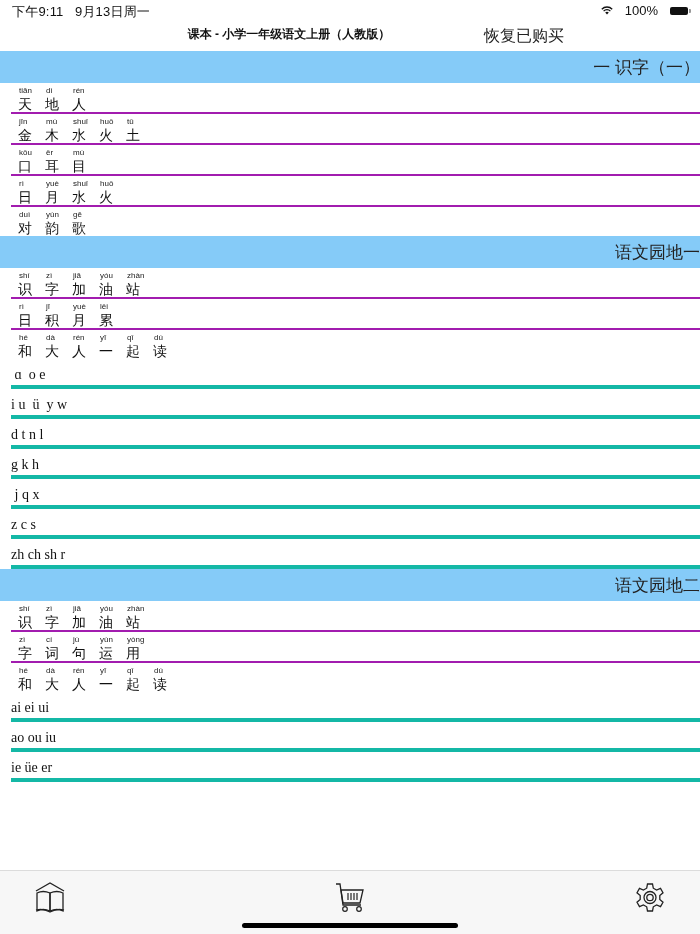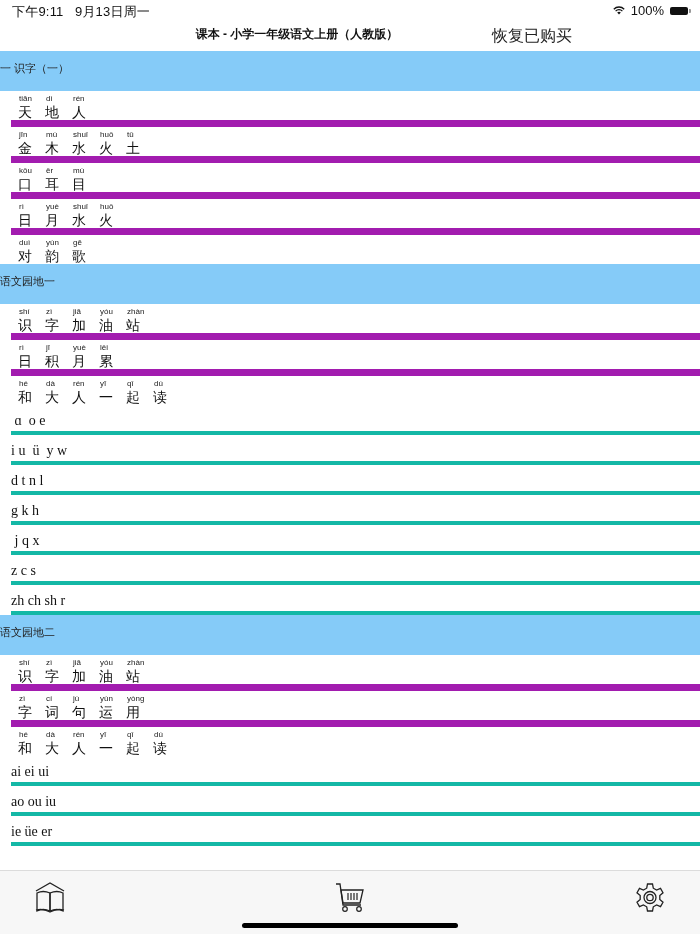--- a/index.html
+++ b/index.html
@@ -7,46 +7,46 @@
     width: 700px; height: 934px; overflow: hidden; position: relative;
     background: #ffffff;
     font-family: "Liberation Sans", "DejaVu Sans", sans-serif;
     color: #000;
   }
   .status-bar {
     position: absolute; top: 0; left: 0; width: 700px; height: 18px;
     font-size: 13px; color: #111;
   }
   .status-left { position: absolute; left: 12px; top: 3px; letter-spacing: 0.2px; }
-  .status-right { position: absolute; right: 12px; top: 3px; display: flex; align-items: center; gap: 6px; }
+  .status-right { position: absolute; right: 12px; top: 3px; display: flex; align-items: center; gap: 12px; }
   .battery { width: 18px; height: 8px; border-radius: 2px; background: #111; position: relative; display: inline-block; }
   .battery::after { content: ""; position: absolute; right: -3px; top: 2px; width: 2px; height: 4px; background: #999; border-radius: 0 1px 1px 0; }
   .wifi { width: 12px; height: 9px; display: inline-block; }
 
   .nav-bar {
-    position: absolute; top: 18px; left: 8px; width: 578px; height: 32px;
+    position: absolute; top: 18px; left: 0; width: 578px; height: 32px;
   }
   .nav-title {
     position: absolute; left: 0; right: 0; top: 8px; text-align: center;
     font-size: 12px; font-weight: bold; color: #111;
   }
   .nav-restore {
     position: absolute; right: 14px; top: 8px; font-size: 16px; color: #222; cursor: pointer;
   }
 
   .content {
     position: absolute; top: 51px; left: 0; width: 700px; height: 819px; overflow: hidden;
   }
   .section-header {
-    height: 40px; background: #85cbf8; text-align: left;
-    font-size: 11px; line-height: 34px; color: #222;
+    height: 32px; background: #85cbf8; text-align: right;
+    font-size: 17px; line-height: 34px; color: #222;
   }
   .char-row {
     height: 29px; position: relative; margin-left: 11px;
-    border-bottom: 7px solid #a21caf; display: flex; padding-left: 7px;
+    border-bottom: 2px solid #a21caf; display: flex; padding-left: 7px;
   }
   .char-row:last-child { border-bottom: none; }
   .char-cell { width: 27px; display: flex; flex-direction: column; align-items: flex-start; }
   .pinyin { font-size: 8px; color: #222; height: 10px; line-height: 10px; margin-top: 3px; padding-left: 1px; }
   .hanzi { font-family: "DejaVu Serif", "Liberation Serif", serif; font-size: 14px; line-height: 16px; color: #111; }
   .pinyin-row {
     height: 29px; margin-left: 11px; border-bottom: 4px solid #14b8a6;
     font-family: "Liberation Serif", "DejaVu Serif", serif; font-size: 14px; color: #111;
     line-height: 29px; padding-top: 1px; box-sizing: border-box; height: 30px;
   }

